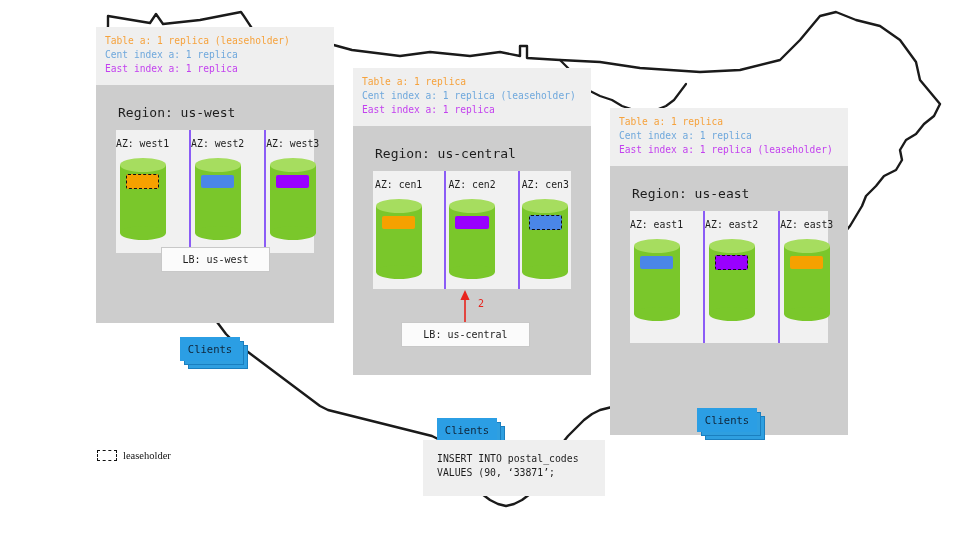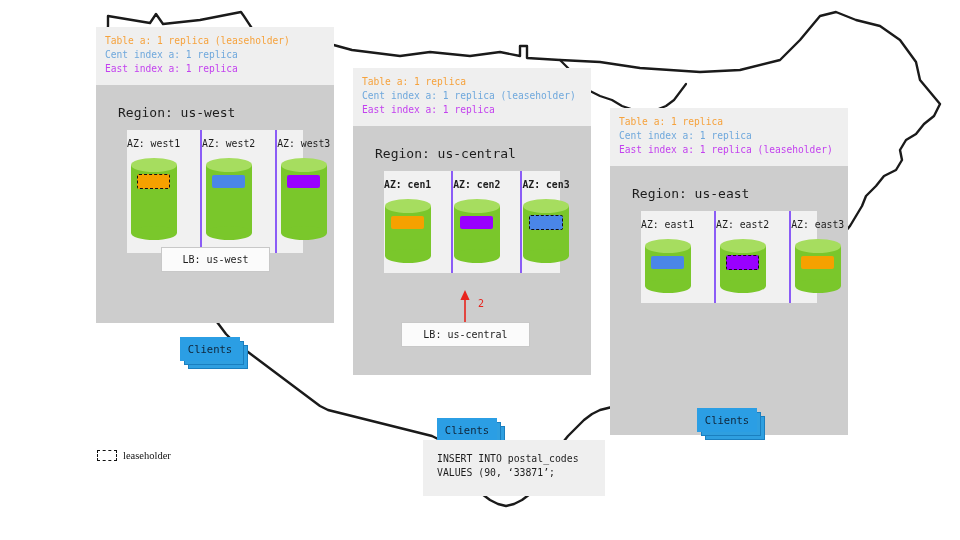--- a/index.html
+++ b/index.html
@@ -24,21 +24,21 @@
   }
   .legend-line.table{color:#f6a23c;}
   .legend-line.cent{color:#6fa8dc;}
   .legend-line.east{color:#c341ef;}
 
   .region-body{background:#cdcdcd;padding:8px;}
   .region-title{
     color:#1d1d1d;font-size:13px;padding:12px 14px 10px 14px;white-space:nowrap;
   }
   .az-row{
-    background:#f1f1f1;margin:0 23px;display:flex;position:relative;gap:20px;
+    background:#f1f1f1;margin:0 12px;display:flex;position:relative;gap:20px;
   }
   .az-cell{
     flex:1;padding:8px 0 10px 0;display:flex;flex-direction:column;align-items:center;
     position:relative;
   }
   .az-cell + .az-cell{border-left:2px solid #8b5cf6;}
   .az-label{font-size:9.8px;color:#1d1d1d;white-space:nowrap;margin-bottom:9px;}
 
   
   .cyl{position:relative;}
@@ -185,21 +185,21 @@
   </div>
 
   <div class="region-panel" style="left:353px;top:68px;width:238px;">
     <div class="legend-box">
       <div class="legend-line table">Table a: 1 replica</div>
       <div class="legend-line cent">Cent index a: 1 replica (leaseholder)</div>
       <div class="legend-line east">East index a: 1 replica</div>
     </div>
     <div class="region-body" style="height:233px;position:relative;">
       <div class="region-title">Region: us-central</div>
-      <div class="az-row" style="height:102px;font-weight:bold;">
+      <div class="az-row" style="height:118px;">
         <div class="az-cell">
           <div class="az-label">AZ: cen1</div>
           <div class="cyl" style="width:46px;height:82px;">
             <div class="body"></div>
             <div class="bottom"></div>
             <div class="top"></div>
             <div class="bar" style="top:17px;height:13px;background:#f6a100;"></div>
           </div>
         </div>
         <div class="az-cell">
@@ -243,21 +243,21 @@
   </div>
 
   <div class="region-panel" style="left:610px;top:108px;width:238px;">
     <div class="legend-box">
       <div class="legend-line table">Table a: 1 replica</div>
       <div class="legend-line cent">Cent index a: 1 replica</div>
       <div class="legend-line east">East index a: 1 replica (leaseholder)</div>
     </div>
     <div class="region-body" style="height:253px;position:relative;">
       <div class="region-title">Region: us-east</div>
-      <div class="az-row" style="height:92px;">
+      <div class="az-row" style="height:132px;">
         <div class="az-cell">
           <div class="az-label">AZ: east1</div>
           <div class="cyl" style="width:46px;height:82px;">
             <div class="body"></div>
             <div class="bottom"></div>
             <div class="top"></div>
             <div class="bar" style="top:17px;height:13px;background:#4a86e8;"></div>
           </div>
         </div>
         <div class="az-cell">

